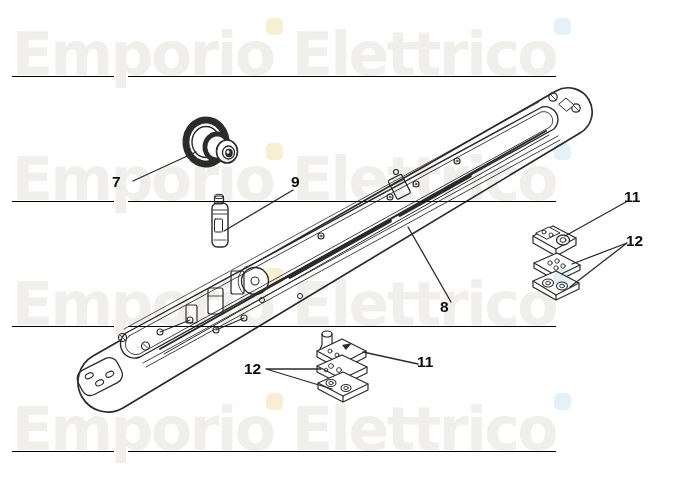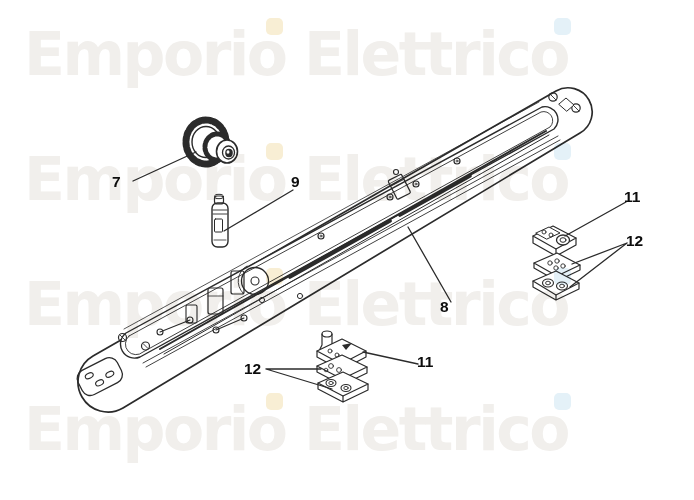--- a/index.html
+++ b/index.html
@@ -5,21 +5,21 @@
   html,body{margin:0;padding:0;background:#ffffff;}
   .stage{
     position:relative;width:694px;height:500px;background:#ffffff;
     overflow:hidden;font-family:"Liberation Sans", sans-serif;
   }
   
   .wm-layer{
     position:absolute;inset:0;z-index:3;pointer-events:none;
     mix-blend-mode:multiply;
   }
-  .wm-row{position:absolute;left:24px;white-space:nowrap;}
+  .wm-row{position:absolute;left:12px;white-space:nowrap;text-decoration:underline;}
   .wm-text{
     font-family:"DejaVu Sans", sans-serif;font-weight:bold;
     font-size:60px;line-height:60px;letter-spacing:-2.5px;
     color:#f1efec;
   }
   .wm-dot{position:absolute;width:17px;height:17px;border-radius:5px;display:block;}
   .wm-dot.cream{background:#f8eed4;}
   .wm-dot.blue{background:#e4f1f8;}
   
   .art{position:absolute;left:0;top:0;z-index:1;}

